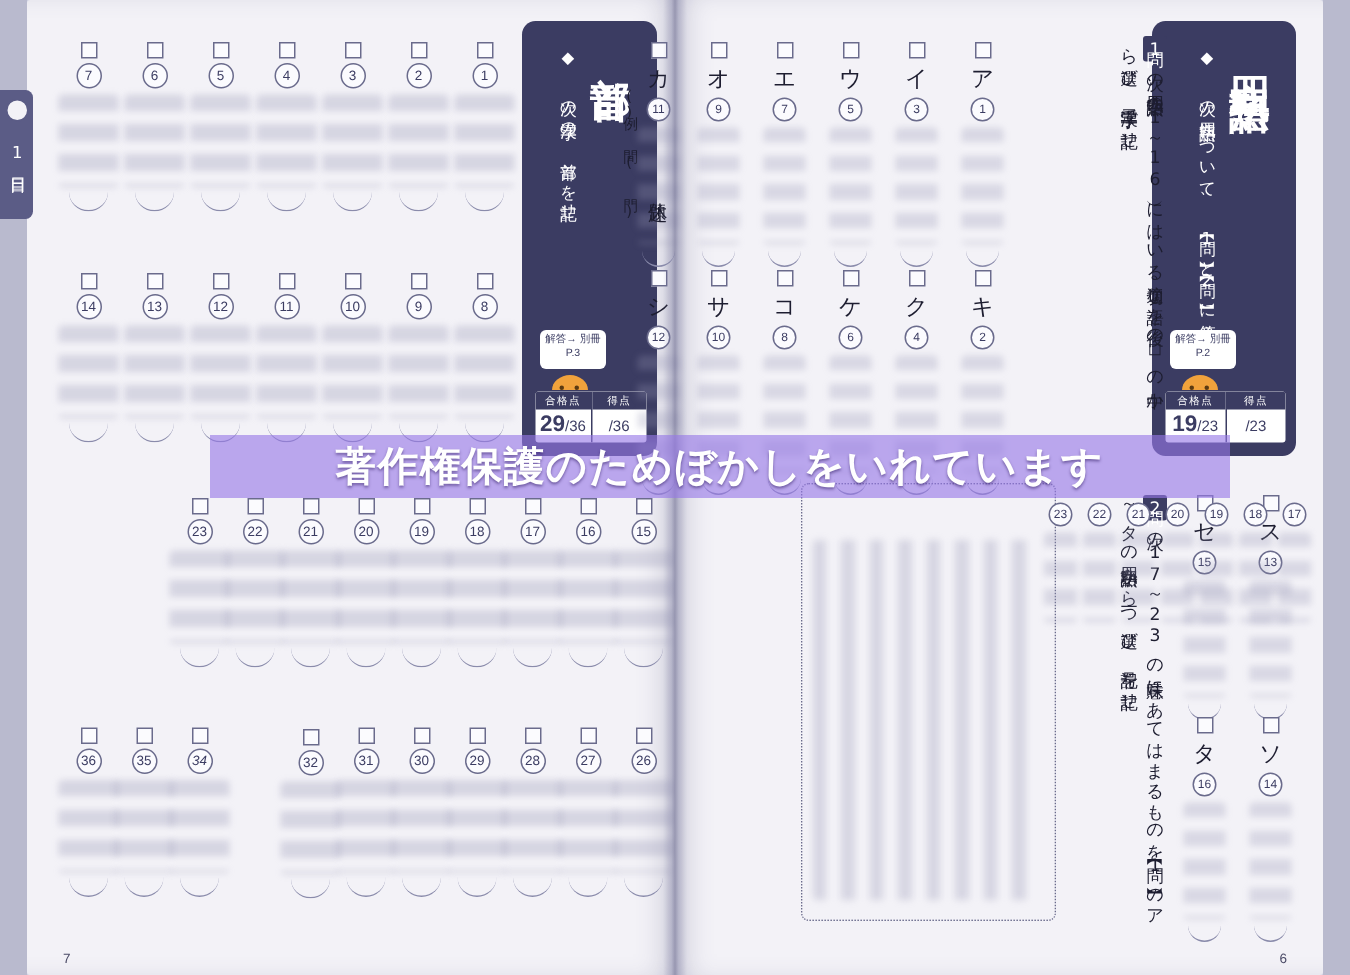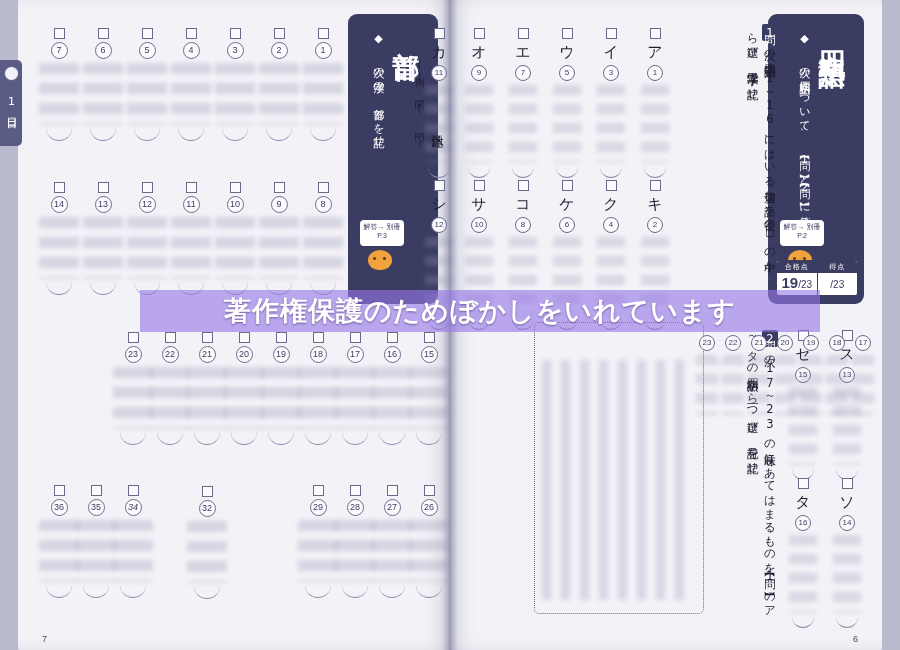--- a/index.html
+++ b/index.html
@@ -301,20 +301,30 @@
   <div class="edge-right"></div>
 
   <div class="paper paper-left">
 
     <div class="title-box" style="left:330px; top:14px; width:90px; height:290px;">
       <div class="ttl v">部首</div>
       <div class="sub v">◆ 次の漢字の 部首 を記せ。</div>
       <div class="ans-ref">解答→
 別冊 P.3</div>
       <div class="mascot"></div>
+      <div class="score-row">
+        <div class="score-cell">
+          <span class="lab">合格点</span>
+          <span class="val"><i style="font-style:normal">29</i><i class="small" style="font-style:normal">/36</i></span>
+        </div>
+        <div class="score-cell">
+          <span class="lab">得点</span>
+          <span class="val"><i class="small" style="font-style:normal">/36</i></span>
+        </div>
+      </div>
     </div>
 
     <div class="ex-label v" style="right:24px; top:58px; height:90px;">(例) 間 ( 門 )</div>
 
     <div class="day-tab" style="left:-18px; top:60px;">
       <span class="v">1日目</span>
     </div>
     <div class="day-dot" style="left:-14px;"></div>
 
     <div class="cell" style="left:18px;  top:28px;">
@@ -472,20 +482,32 @@
       </div>
     <div class="cell" style="left:92px;  top:485px;font-style:italic;">
         <div class="chk"></div>
         <div class="num">34</div>
         <div class="blur"></div>
         <div class="smile"></div>
       </div>
     <div class="cell" style="left:166px; top:486px;">
         <div class="chk"></div>
         <div class="num">32</div>
+        <div class="blur"></div>
+        <div class="smile"></div>
+      </div>
+    <div class="cell" style="left:203px; top:485px;">
+        <div class="chk"></div>
+        <div class="num">31</div>
+        <div class="blur"></div>
+        <div class="smile"></div>
+      </div>
+    <div class="cell" style="left:240px; top:485px;">
+        <div class="chk"></div>
+        <div class="num">30</div>
         <div class="blur"></div>
         <div class="smile"></div>
       </div>
     <div class="cell" style="left:277px; top:485px;">
         <div class="chk"></div>
         <div class="num">29</div>
         <div class="blur"></div>
         <div class="smile"></div>
       </div>
     <div class="cell" style="left:314px; top:485px;">

